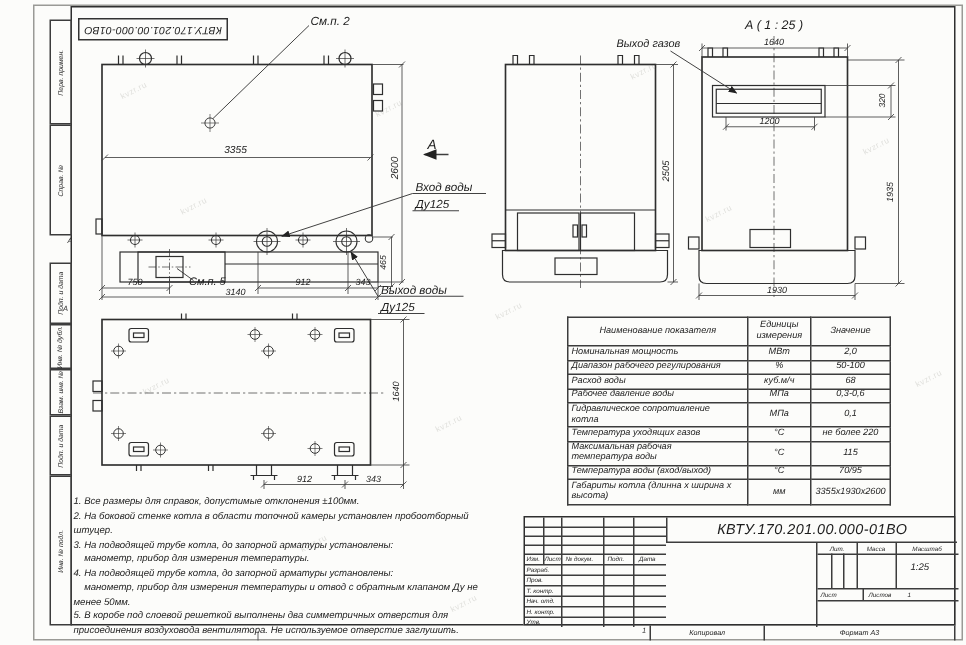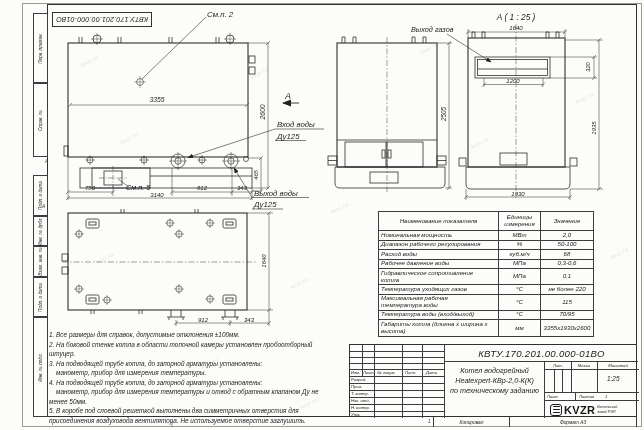--- a/index.html
+++ b/index.html
@@ -409,56 +409,39 @@
       <span class="sigtxt" style="left:55px;top:25px">Подп.</span>
       <span class="sigtxt" style="left:76px;top:25px">Дата</span>
       <span class="sigtxt" style="left:1px;top:32px">Разраб.</span>
       <span class="sigtxt" style="left:1px;top:39px">Пров.</span>
       <span class="sigtxt" style="left:1px;top:46px">Т. контр.</span>
       <span class="sigtxt" style="left:1px;top:53px">Нач. отд.</span>
       <span class="sigtxt" style="left:1px;top:60px">Н. контр.</span>
       <span class="sigtxt" style="left:1px;top:67px">Утв.</span>
     </div>
 
-    <div class="abs tb-name">
-      <div>Котел водогрейный</div>
-      <div>Heatexpert-КВр-2,0-К(К)</div>
-      <div>по техническому заданию</div>
-    </div>
 
     <div class="abs" style="left:194px;top:17px;width:94px;height:56px;border-left:1px solid #3c3c3c">
       <div class="sigline" style="left:0;top:7px;width:94px;height:1px"></div>
       <div class="sigline" style="left:0;top:30px;width:94px;height:1px"></div>
       <div class="sigline" style="left:0;top:38px;width:94px;height:1px"></div>
       <div class="sigline" style="left:26px;top:0;width:1px;height:30px"></div>
       <div class="sigline" style="left:52px;top:0;width:1px;height:30px"></div>
       <div class="sigline" style="left:8.7px;top:7px;width:1px;height:23px"></div>
       <div class="sigline" style="left:17.3px;top:7px;width:1px;height:23px"></div>
       <div class="sigline" style="left:30px;top:30px;width:1px;height:8px"></div>
       <span class="rb-label" style="left:0;top:1px;width:26px">Лит.</span>
       <span class="rb-label" style="left:26px;top:1px;width:26px">Масса</span>
       <span class="rb-label" style="left:52px;top:1px;width:42px">Масштаб</span>
       <span class="scale-val" style="left:62px;top:13px">1:25</span>
       <span class="rb-label" style="left:2px;top:31.5px;width:20px;text-align:left">Лист</span>
       <span class="rb-label" style="left:34px;top:31.5px;width:24px;text-align:left">Листов</span>
       <span class="rb-label" style="left:60px;top:31.5px;width:10px;text-align:left">1</span>
     </div>
 
-    <div class="logo">
-      <div class="logo-ico">
-          <i></i>
-          <i></i>
-          <i></i>
-        </div>
-      <span class="logo-txt">KVZR</span>
-      <span class="logo-sub">
-        <span style="display:block">Котельный</span>
-        <span style="display:block">завод РЭП</span>
-      </span>
-    </div>
   </div>
 
   <span class="abs zone" style="left:428px;top:418px">1</span>
   <div class="abs strip" style="left:433px;width:77px">
       <span>Копировал</span>
     </div>
   <div class="abs strip" style="left:510px;width:127px;border-left:none">
       <span>Формат А3</span>
     </div>
 

